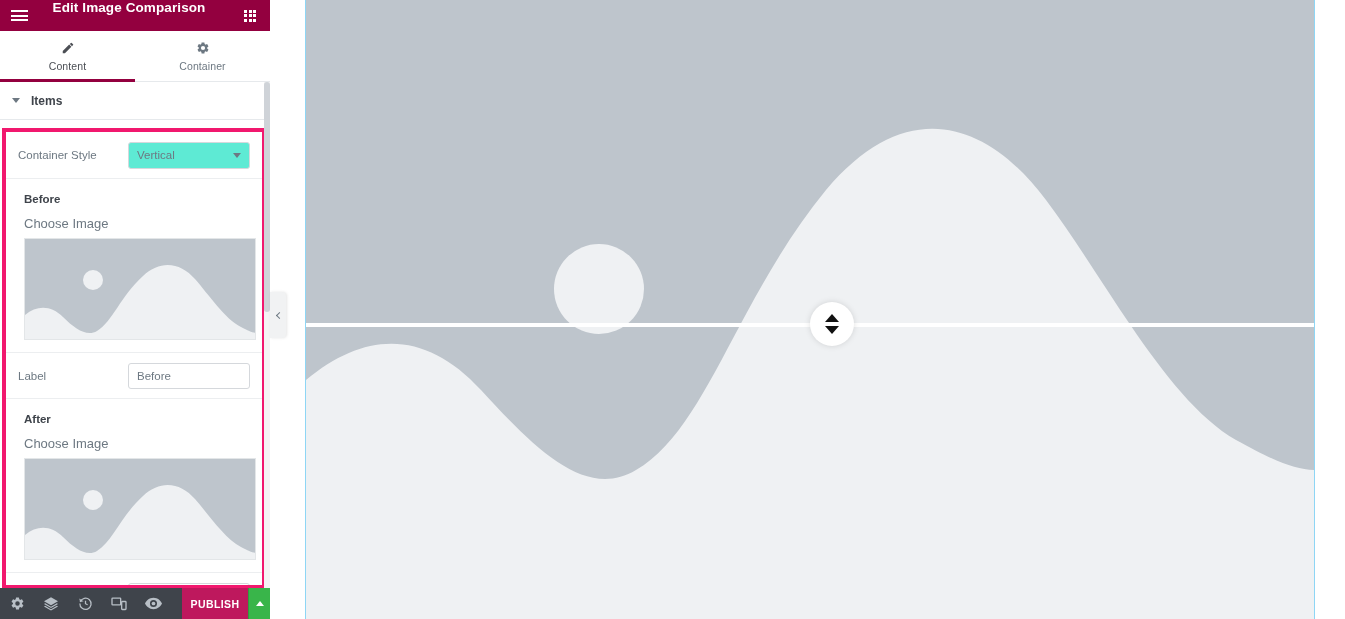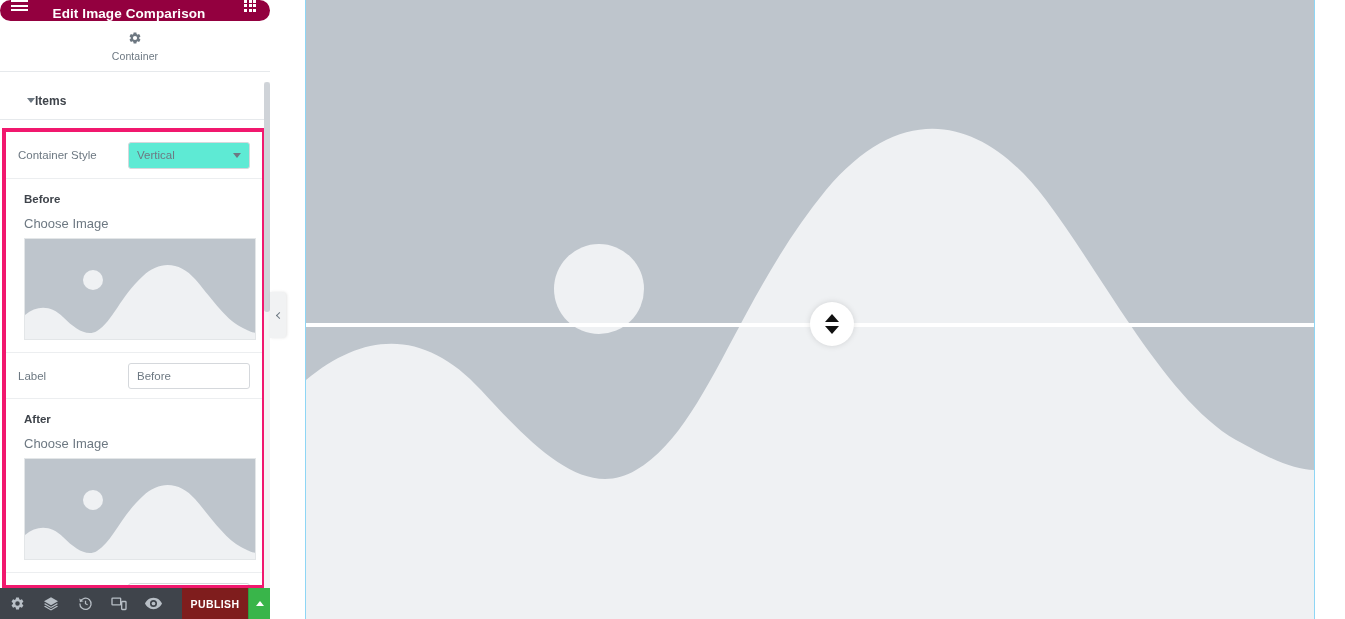--- a/index.html
+++ b/index.html
@@ -65,24 +65,23 @@
 
   
   #panel {
     position: absolute; left: 0; top: 0;
     width: 270px; height: 619px;
     background: #ffffff;
     z-index: 20;
     overflow: hidden;
   }
   #panel-header {
-    height: 21px; background: #93003f;
-    display: flex; align-items: flex-end;
+    height: 31px; background: #93003f;
+    display: flex; align-items: flex-start;
     position: relative;
-    border-radius: 12px;
   }
   #menu-btn {
     width: 38px; height: 31px;
     display: flex; align-items: center; justify-content: center;
     cursor: pointer;
   }
   .ham-bar { display:block; width: 17px; height: 2px; background: #fff; margin: 2.3px 0; }
   #panel-title {
     flex: 1; text-align: center;
     color: #ffffff; font-size: 13.5px; font-weight: bold;
@@ -136,21 +135,21 @@
     background: #f4f4f4;
   }
   #scroll-thumb {
     position: absolute; right: 0; top: 0;
     width: 6px; height: 230px;
     background: #cfd3d8; border-radius: 3px;
   }
 
   #section-items {
     height: 38px; display: flex; align-items: center;
-    padding: 0 27px; 
+    padding: 0 12px; gap: 11px;
     border-bottom: 1px solid #e6e9ec;
     cursor: pointer;
   }
   .caret-down {
     width: 0; height: 0;
     border-left: 4.5px solid transparent;
     border-right: 4.5px solid transparent;
     border-top: 5px solid #6d7882;
   }
   #section-items .sec-title {
@@ -244,21 +243,21 @@
     z-index: 22;
   }
   .f-ico {
     width: 34px; height: 31px;
     display: flex; align-items: center; justify-content: center;
     color: #b8bfc6; cursor: pointer;
   }
   #publish-btn {
     margin-left: auto;
     width: 66px; height: 31px;
-    background: #7f1d1d; color: #ffffff;
+    background: #be185d; color: #ffffff;
     font-size: 10.5px; font-weight: bold; letter-spacing: .4px;
     display: flex; align-items: center; justify-content: center;
     cursor: pointer;
   }
   #publish-caret-btn {
     width: 22px; height: 31px; background: #39b54a;
     border-left: 1px solid #2f9c3e;
     display: flex; align-items: center; justify-content: center;
     cursor: pointer;
   }
@@ -328,20 +327,28 @@
             <i></i>
             <i></i>
             <i></i>
             <i></i>
             <i></i>
         </span>
       </div>
     </div>
 
     <div id="tabs">
+      <div class="tab active">
+        <span class="tab-ico">
+          <svg width="14" height="14" viewBox="0 0 24 24" fill="#4c4f55">
+            <path d="M3 17.25V21h3.75L17.81 9.94l-3.75-3.75L3 17.25zM20.71 7.04a1 1 0 0 0 0-1.41l-2.34-2.34a1 1 0 0 0-1.41 0l-1.83 1.83 3.75 3.75 1.83-1.83z"></path>
+          </svg>
+        </span>
+        <span class="tab-label">Content</span>
+      </div>
       <div class="tab">
         <span class="tab-ico">
           <svg width="14" height="14" viewBox="0 0 24 24" fill="#6d7882">
             <path d="M19.14 12.94a7.07 7.07 0 0 0 0-1.88l2.03-1.58a.5.5 0 0 0 .12-.64l-1.92-3.32a.5.5 0 0 0-.6-.22l-2.39.96a7.03 7.03 0 0 0-1.62-.94l-.36-2.54a.5.5 0 0 0-.5-.42h-3.84a.5.5 0 0 0-.5.42l-.36 2.54c-.58.24-1.12.56-1.62.94l-2.39-.96a.5.5 0 0 0-.6.22L2.67 8.84a.5.5 0 0 0 .12.64l2.03 1.58a7.07 7.07 0 0 0 0 1.88l-2.03 1.58a.5.5 0 0 0-.12.64l1.92 3.32c.12.22.38.3.6.22l2.39-.96c.5.38 1.04.7 1.62.94l.36 2.54c.04.24.25.42.5.42h3.84c.25 0 .46-.18.5-.42l.36-2.54c.58-.24 1.12-.56 1.62-.94l2.39.96c.22.08.48 0 .6-.22l1.92-3.32a.5.5 0 0 0-.12-.64l-2.03-1.58zM12 15.6A3.6 3.6 0 1 1 12 8.4a3.6 3.6 0 0 1 0 7.2z"></path>
           </svg>
         </span>
         <span class="tab-label">Container</span>
       </div>
     </div>
 

